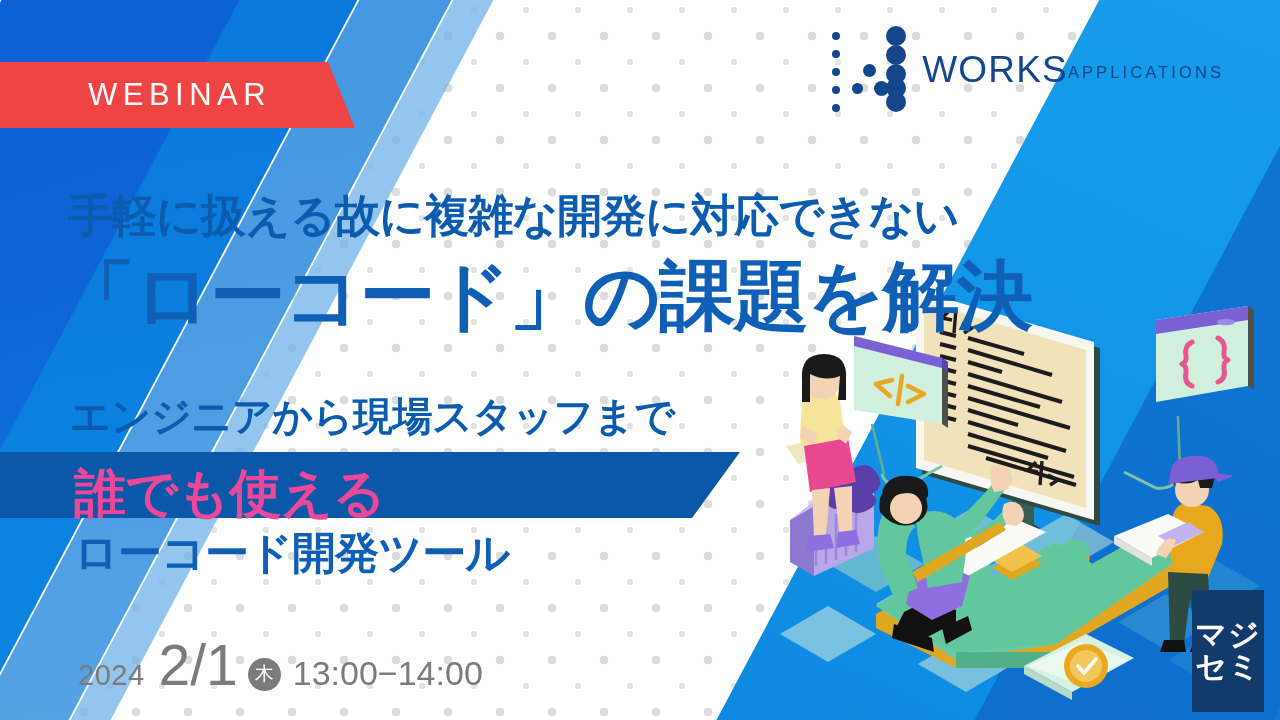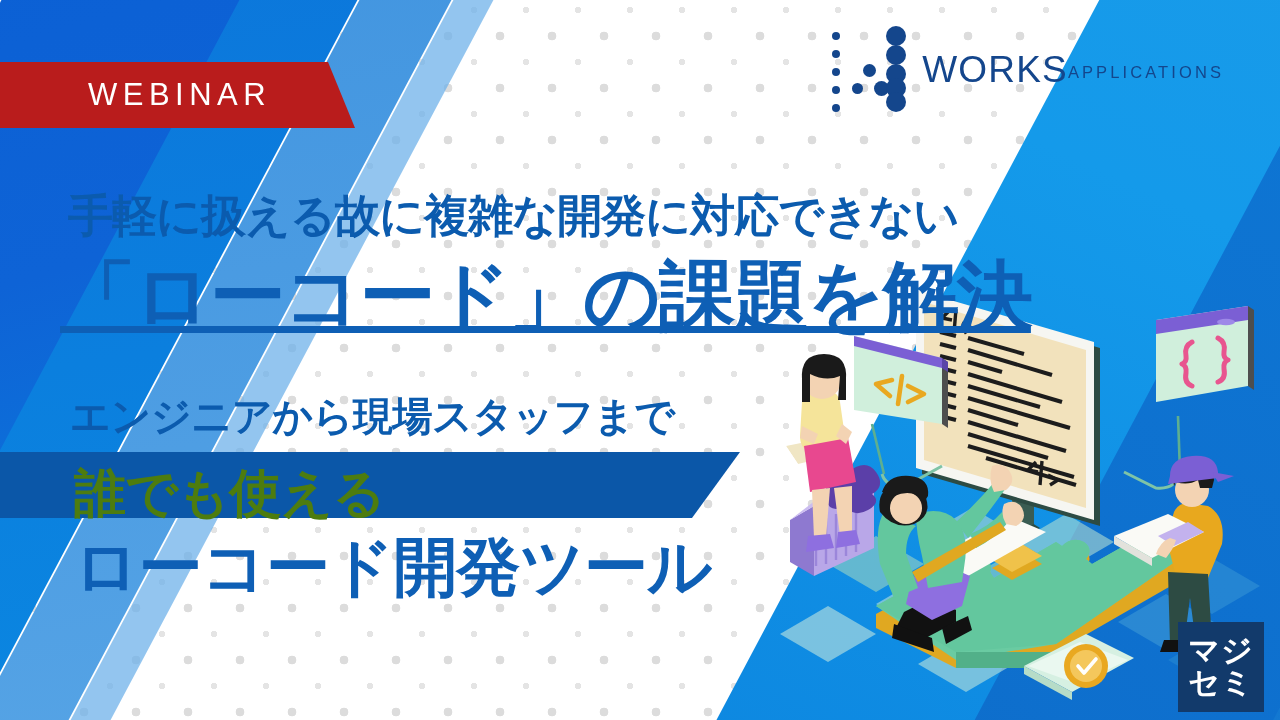--- a/index.html
+++ b/index.html
@@ -26,63 +26,63 @@
   
   .wedge{position:absolute;}
   .wr1{top:-140px;right:-480px;width:900px;height:1180px;transform:skewX(-28deg);
        background:linear-gradient(200deg,#1E9BE8 0%,#149AEA 40%,#0A7FDC 100%);}
   .wr2{top:120px;right:-560px;width:860px;height:1180px;transform:skewX(-28deg);
        background:linear-gradient(205deg,#0C74D4 0%,#0E6CCB 60%,#0B61BF 100%);opacity:.9;}
   .wr3{top:330px;right:-700px;width:760px;height:980px;transform:skewX(-28deg);
        background:linear-gradient(205deg,#1E86DA 0%,#1278CE 100%);opacity:.55;}
 
   
-  .webinar{position:absolute;left:0;top:62px;width:355px;height:66px;background:#b91c1c;
+  .webinar{position:absolute;left:0;top:62px;width:355px;height:66px;background:#ef4444;
     clip-path:polygon(0 0,328px 0,355px 100%,0 100%);display:flex;align-items:center;}
   .webinar span{color:#ffffff;font-size:31px;letter-spacing:5.5px;font-weight:400;
     padding-left:88px;font-family:"Liberation Sans",sans-serif;}
 
   
   .wlogo{position:absolute;right:56px;top:26px;display:flex;align-items:center;gap:16px;}
   .wdots{position:relative;width:76px;height:86px;}
   .wdots i{position:absolute;background:#14468C;border-radius:50%;display:block;}
   .wtext{display:flex;flex-direction:row;align-items:center;line-height:1;}
   .wtext .w1{color:#14468C;font-size:37px;letter-spacing:1.2px;font-weight:400;}
   .wtext .w2{color:#14468C;font-size:16.5px;letter-spacing:3.1px;font-weight:400;margin-top:6px;}
 
   
   .hl{position:absolute;font-family:"DejaVu Sans","Liberation Sans",sans-serif;font-weight:700;
       white-space:nowrap;text-align:right;}
   .l1{left:68px;top:186px;font-size:45px;color:#0B5BAE;letter-spacing:-1px;}
-  .l2{left:60px;top:246px;font-size:76px;color:#0E5FB5;letter-spacing:-2px;text-decoration:underline;}
+  .l2{left:60px;top:246px;font-size:76px;color:#0E5FB5;letter-spacing:-2px;}
   .l3{left:70px;top:389px;font-size:40px;color:#0B5BAE;letter-spacing:-0.5px;}
-  .l5{left:74px;top:524px;font-size:64px;color:#0E5FB5;letter-spacing:-1px;}
+  .l5{left:74px;top:524px;font-size:44px;color:#0E5FB5;letter-spacing:-1px;}
 
   .band{position:absolute;left:0;top:452px;width:740px;height:66px;background:#0B57A8;
     clip-path:polygon(0 0,740px 0,692px 100%,0 100%);}
-  .l4{position:absolute;left:74px;top:459px;font-size:52px;color:#4d7c0f;font-weight:700;
+  .l4{position:absolute;left:74px;top:459px;font-size:52px;color:#ec4899;font-weight:700;
     font-family:"DejaVu Sans","Liberation Sans",sans-serif;white-space:nowrap;letter-spacing:-1px;}
 
   
   .daterow{position:absolute;left:78px;top:632px;display:flex;align-items:baseline;color:#7B7B7B;
     font-family:"Liberation Sans",sans-serif;white-space:nowrap;}
   .d-year{font-size:29px;letter-spacing:0.5px;}
   .d-big{font-size:57px;margin-left:14px;letter-spacing:0px;font-weight:400;}
   .d-dow{display:inline-flex;align-items:center;justify-content:center;width:33px;height:33px;
     border-radius:50%;background:#7B7B7B;color:#fff;font-size:19px;margin-left:10px;
     font-family:"DejaVu Sans",sans-serif;position:relative;top:-5px;}
   .d-time{font-size:34px;margin-left:12px;letter-spacing:0px;}
 
   
   .illus{position:absolute;left:756px;top:276px;width:524px;height:444px;}
   .illus svg{display:block;}
 
   
-  .maji{position:absolute;right:16px;bottom:8px;width:86px;height:84px;background:#123A6B;
-    display:flex;flex-direction:column;align-items:center;justify-content:center;padding:3px 0;}
+  .maji{position:absolute;right:16px;bottom:8px;width:72px;height:84px;background:#123A6B;
+    display:flex;flex-direction:column;align-items:center;justify-content:center;padding:19px 0;}
   .maji b{color:#fff;font-size:31px;font-weight:700;line-height:1.03;letter-spacing:1px;
     font-family:"DejaVu Sans","Liberation Sans",sans-serif;display:block;}
 </style>
 </head>
 <body>
 
 <div id="banner">
 
   <div class="layer">
     <div class="dots"></div>
@@ -310,19 +310,25 @@
 
   <div class="hl l1">手軽に扱える故に複雑な開発に対応できない</div>
   <div class="hl l2">「ローコード」の課題を解決</div>
   <div class="hl l3">エンジニアから現場スタッフまで</div>
 
   <div class="band"></div>
   <div class="l4">誰でも使える</div>
 
   <div class="hl l5">ローコード開発ツール</div>
 
+  <div class="daterow">
+    <span class="d-year">2024</span>
+    <span class="d-big">2/1</span>
+    <span class="d-dow">木</span>
+    <span class="d-time">13:00−14:00</span>
+  </div>
 
   <div class="maji">
     <b>マジ</b>
     <b>セミ</b>
   </div>
 
 </div>
 
 </body></html>

